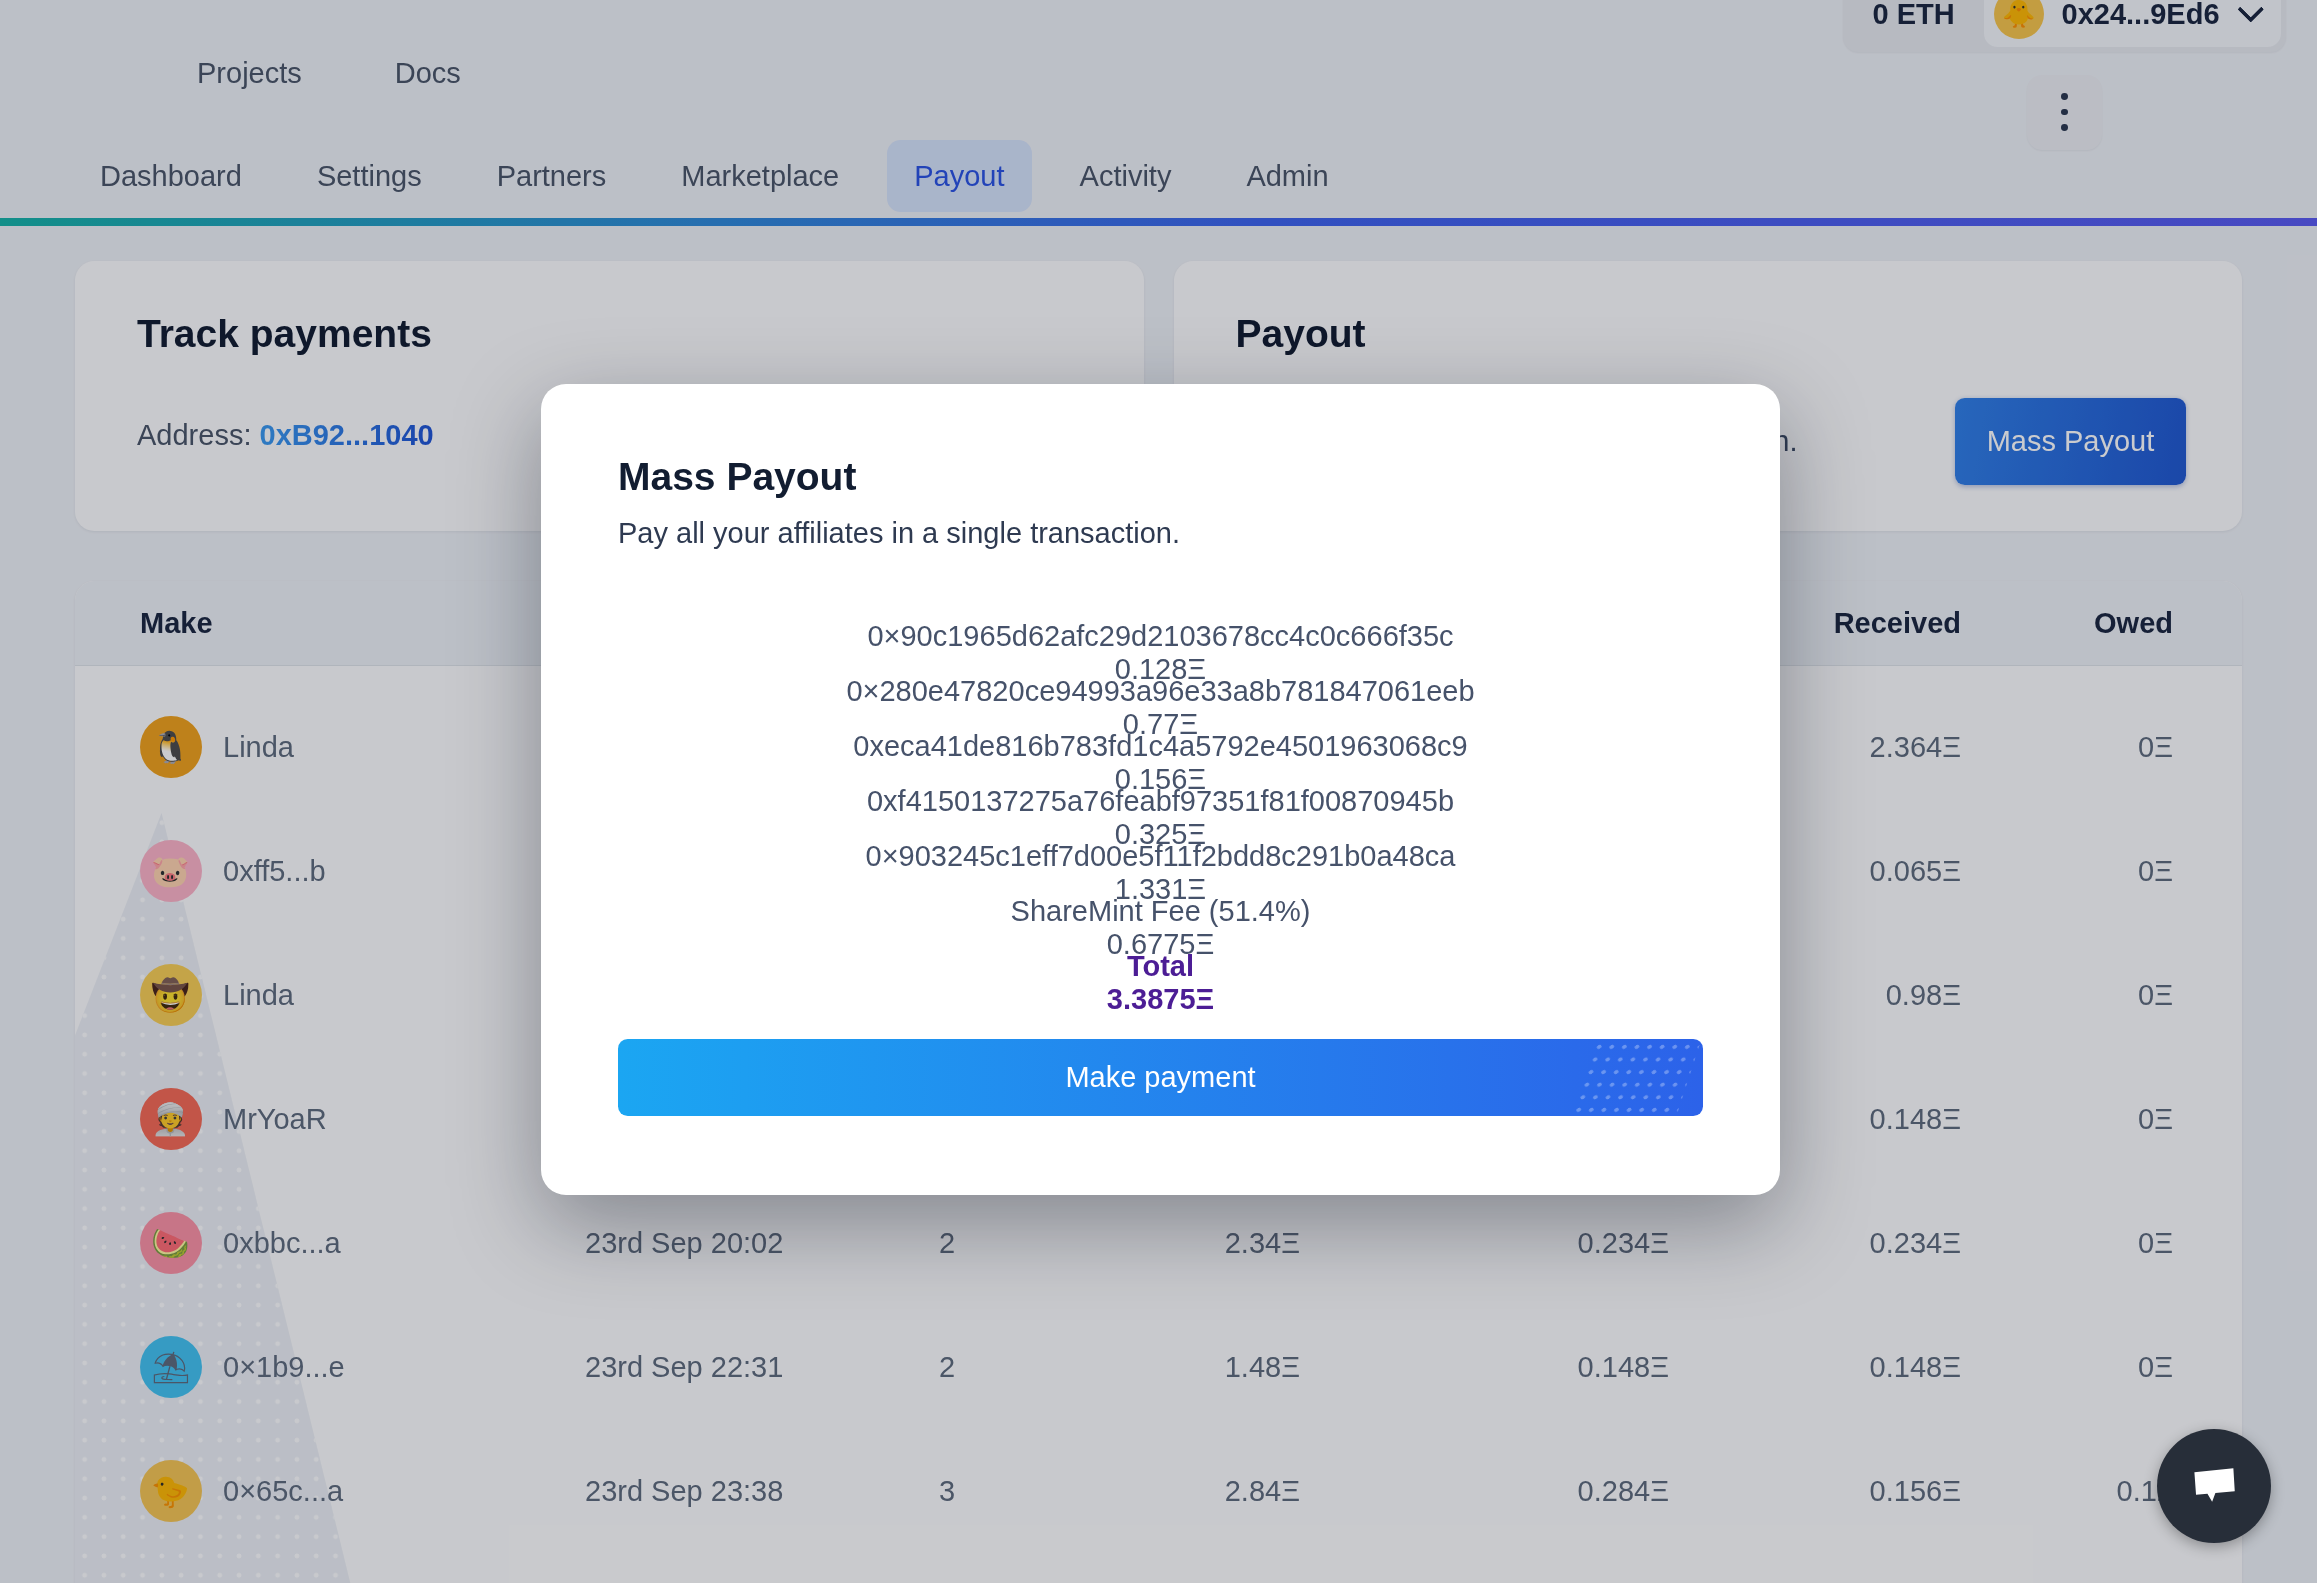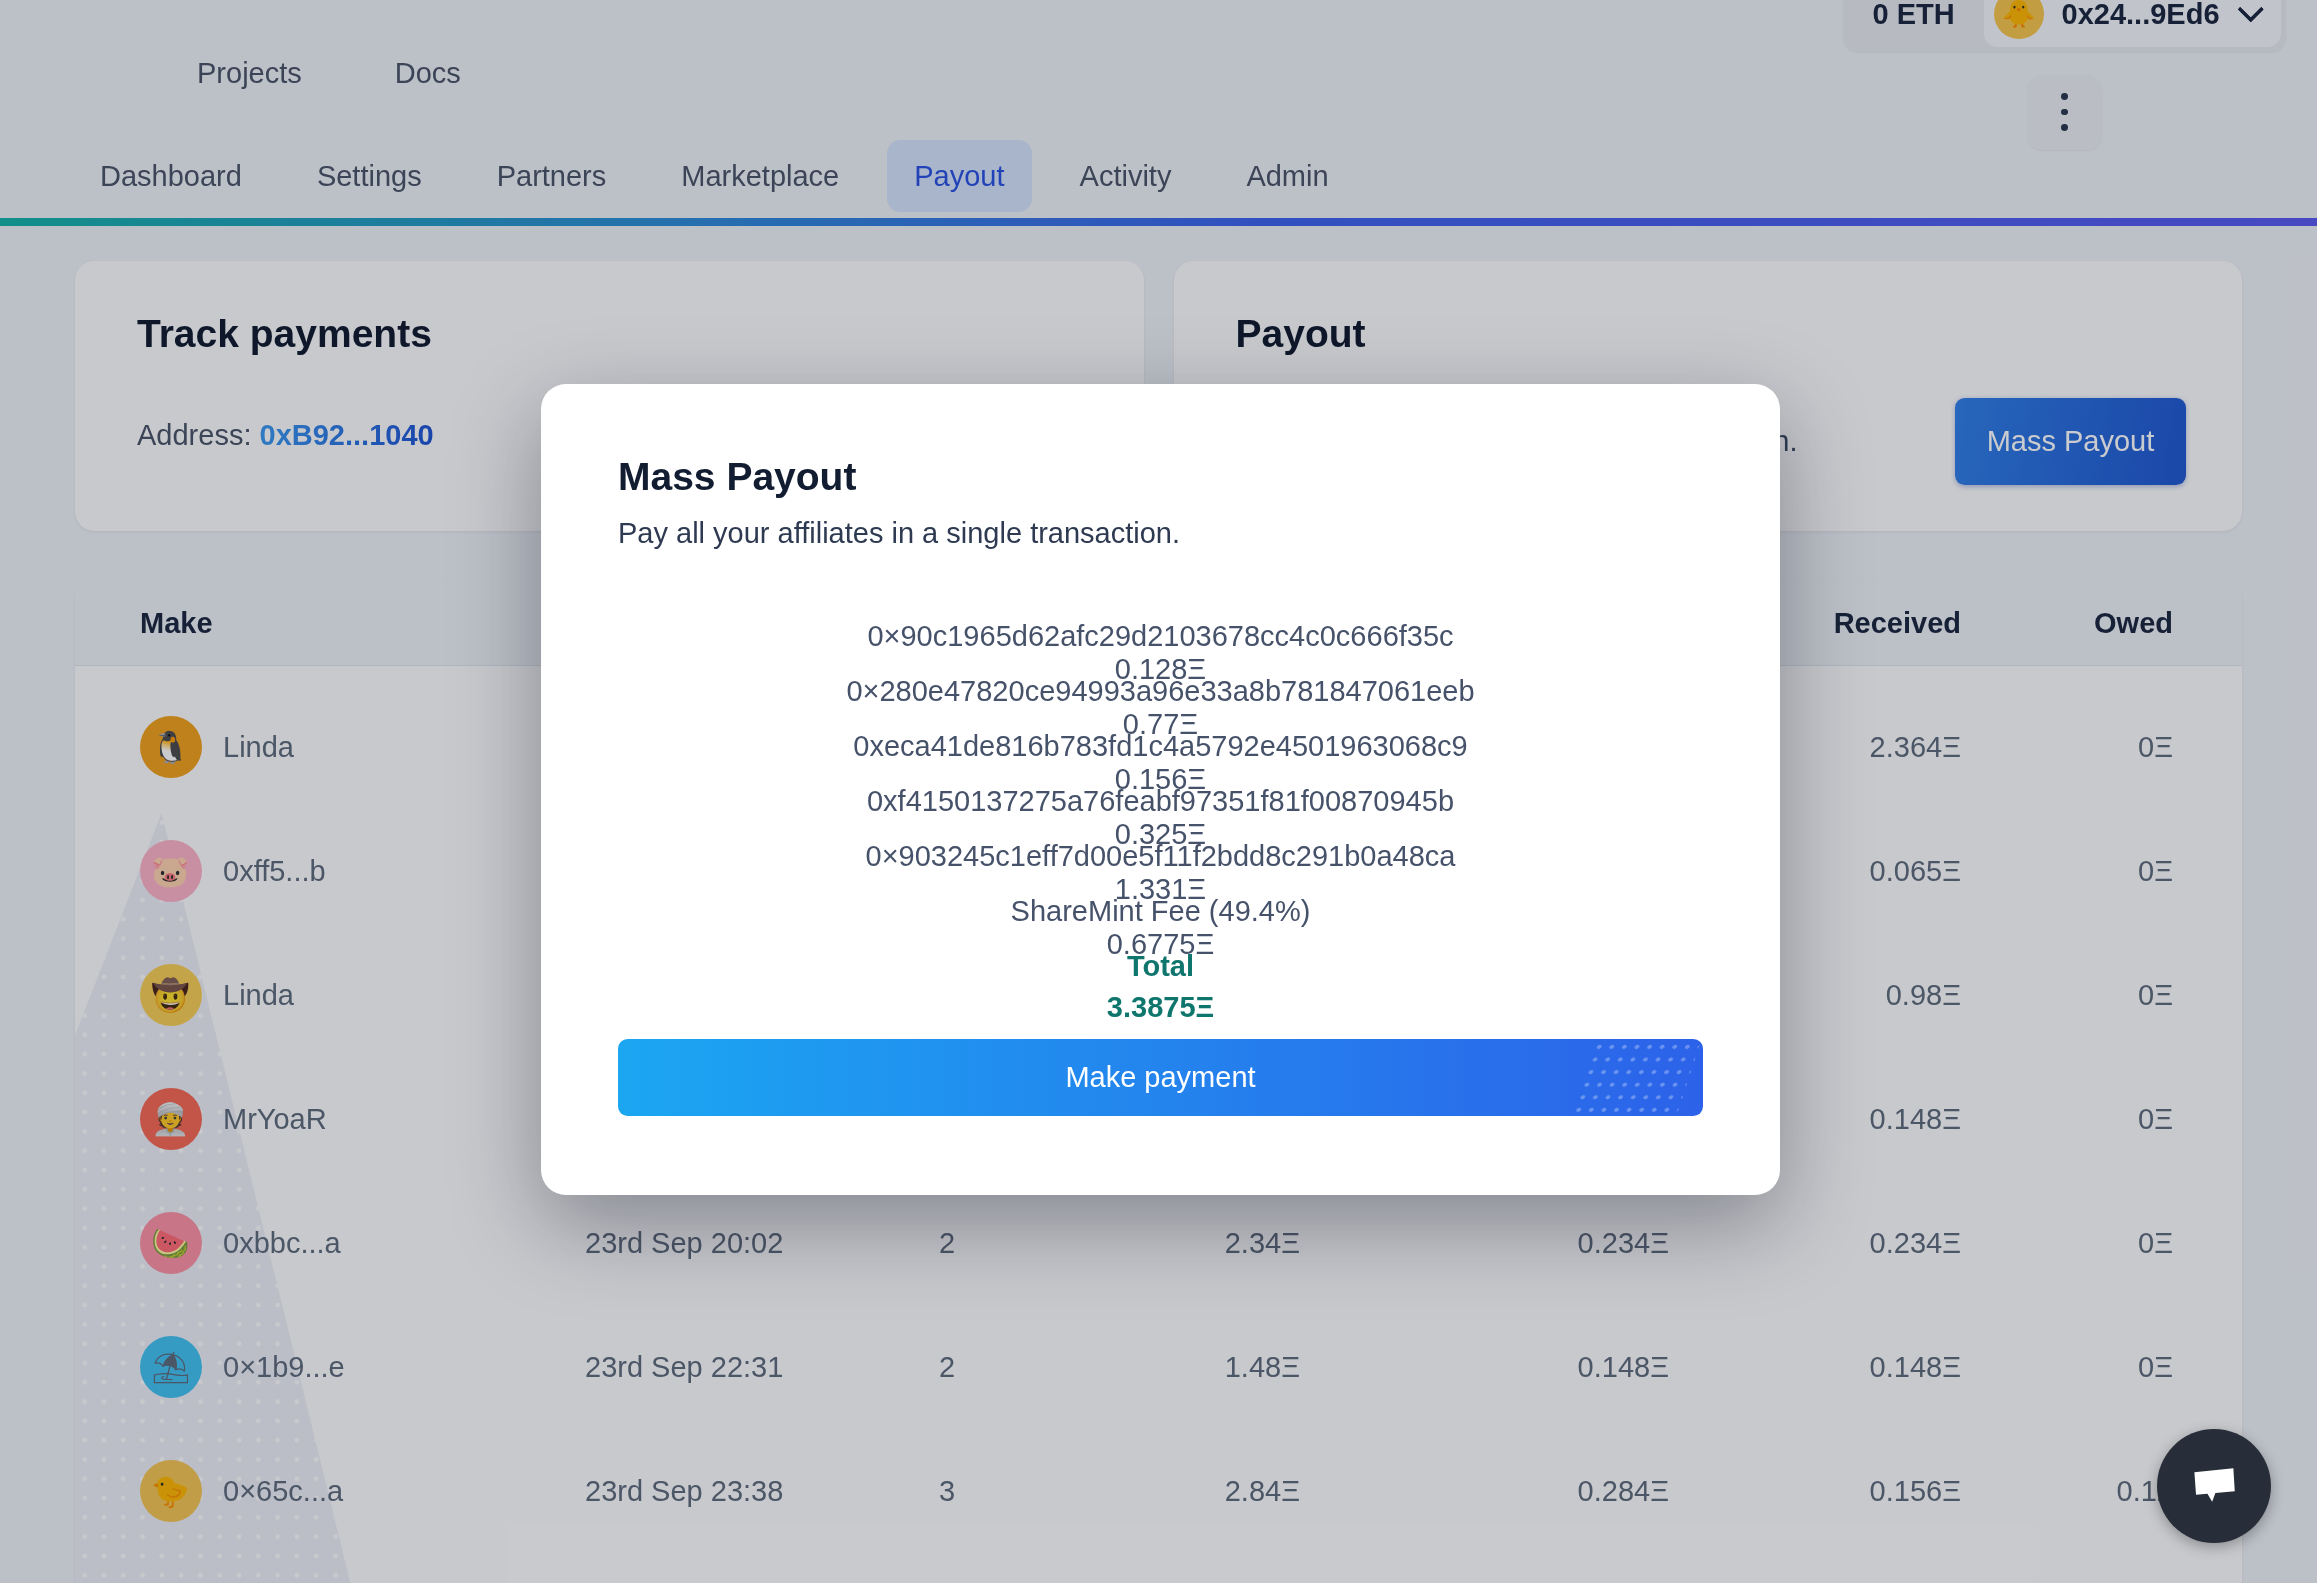--- a/index.html
+++ b/index.html
@@ -86,21 +86,21 @@
 
   
   .overlay { position:absolute; inset:0; background:rgba(6,11,22,.21); z-index:10; }
   .modal { position:absolute; left:541px; top:384px; width:1239px; height:811px; background:#fff;
     border-radius:25px; z-index:20; padding:70px 77px 0; box-shadow:0 29px 87px rgba(10,15,30,.35); }
   .modal-title { font-size:39px; font-weight:600; color:#121d31; line-height:46px; }
   .modal-sub { margin-top:15.4px; font-size:29px; color:#2e3a51; line-height:37px; }
   .pay-list { margin-top:68px; }
   .pay-row { height:55px; display:flex; align-items:center; justify-content:space-between;
     font-size:29px; color:#46526a;flex-direction:column; }
-  .pay-row.total { font-weight:700; color:#0f766e; height:54px;gap:8px; }
+  .pay-row.total { font-weight:700; color:#4c1d95; height:54px; }
   .make-payment-btn { margin-top:35px; width:100%; height:77px; border:none; border-radius:9.7px;
     background:linear-gradient(90deg,#1ba6f2 0%,#2c62e9 100%); color:#fff; font-size:29px;
     font-family:inherit; cursor:pointer; position:relative; overflow:hidden; }
   .make-payment-btn .texture { position:absolute; right:13.5px; top:-11.6px; width:106px; height:120%;
     background-image:radial-gradient(rgba(255,255,255,.3) 1.9px, transparent 2.4px);
     background-size:12.6px 12.6px; transform:skewX(-18deg); pointer-events:none; }
 
   
   .chat-btn { position:absolute; left:2157px; top:1429px; width:114px; height:114px; border-radius:50%;
     background:#272e39; border:none; z-index:30; display:flex; align-items:center; justify-content:center;
@@ -296,21 +296,21 @@
     </div>
     <div class="pay-row">
       <span>0xf4150137275a76feabf97351f81f00870945b</span>
       <span>0.325Ξ</span>
     </div>
     <div class="pay-row">
       <span>0×903245c1eff7d00e5f11f2bdd8c291b0a48ca</span>
       <span>1.331Ξ</span>
     </div>
     <div class="pay-row">
-      <span>ShareMint Fee (49.4%)</span>
+      <span>ShareMint Fee (51.4%)</span>
       <span>0.6775Ξ</span>
     </div>
     <div class="pay-row total">
       <span>Total</span>
       <span>3.3875Ξ</span>
     </div>
   </div>
   <button class="make-payment-btn">
     <span>Make payment</span>
     <span class="texture"></span>

